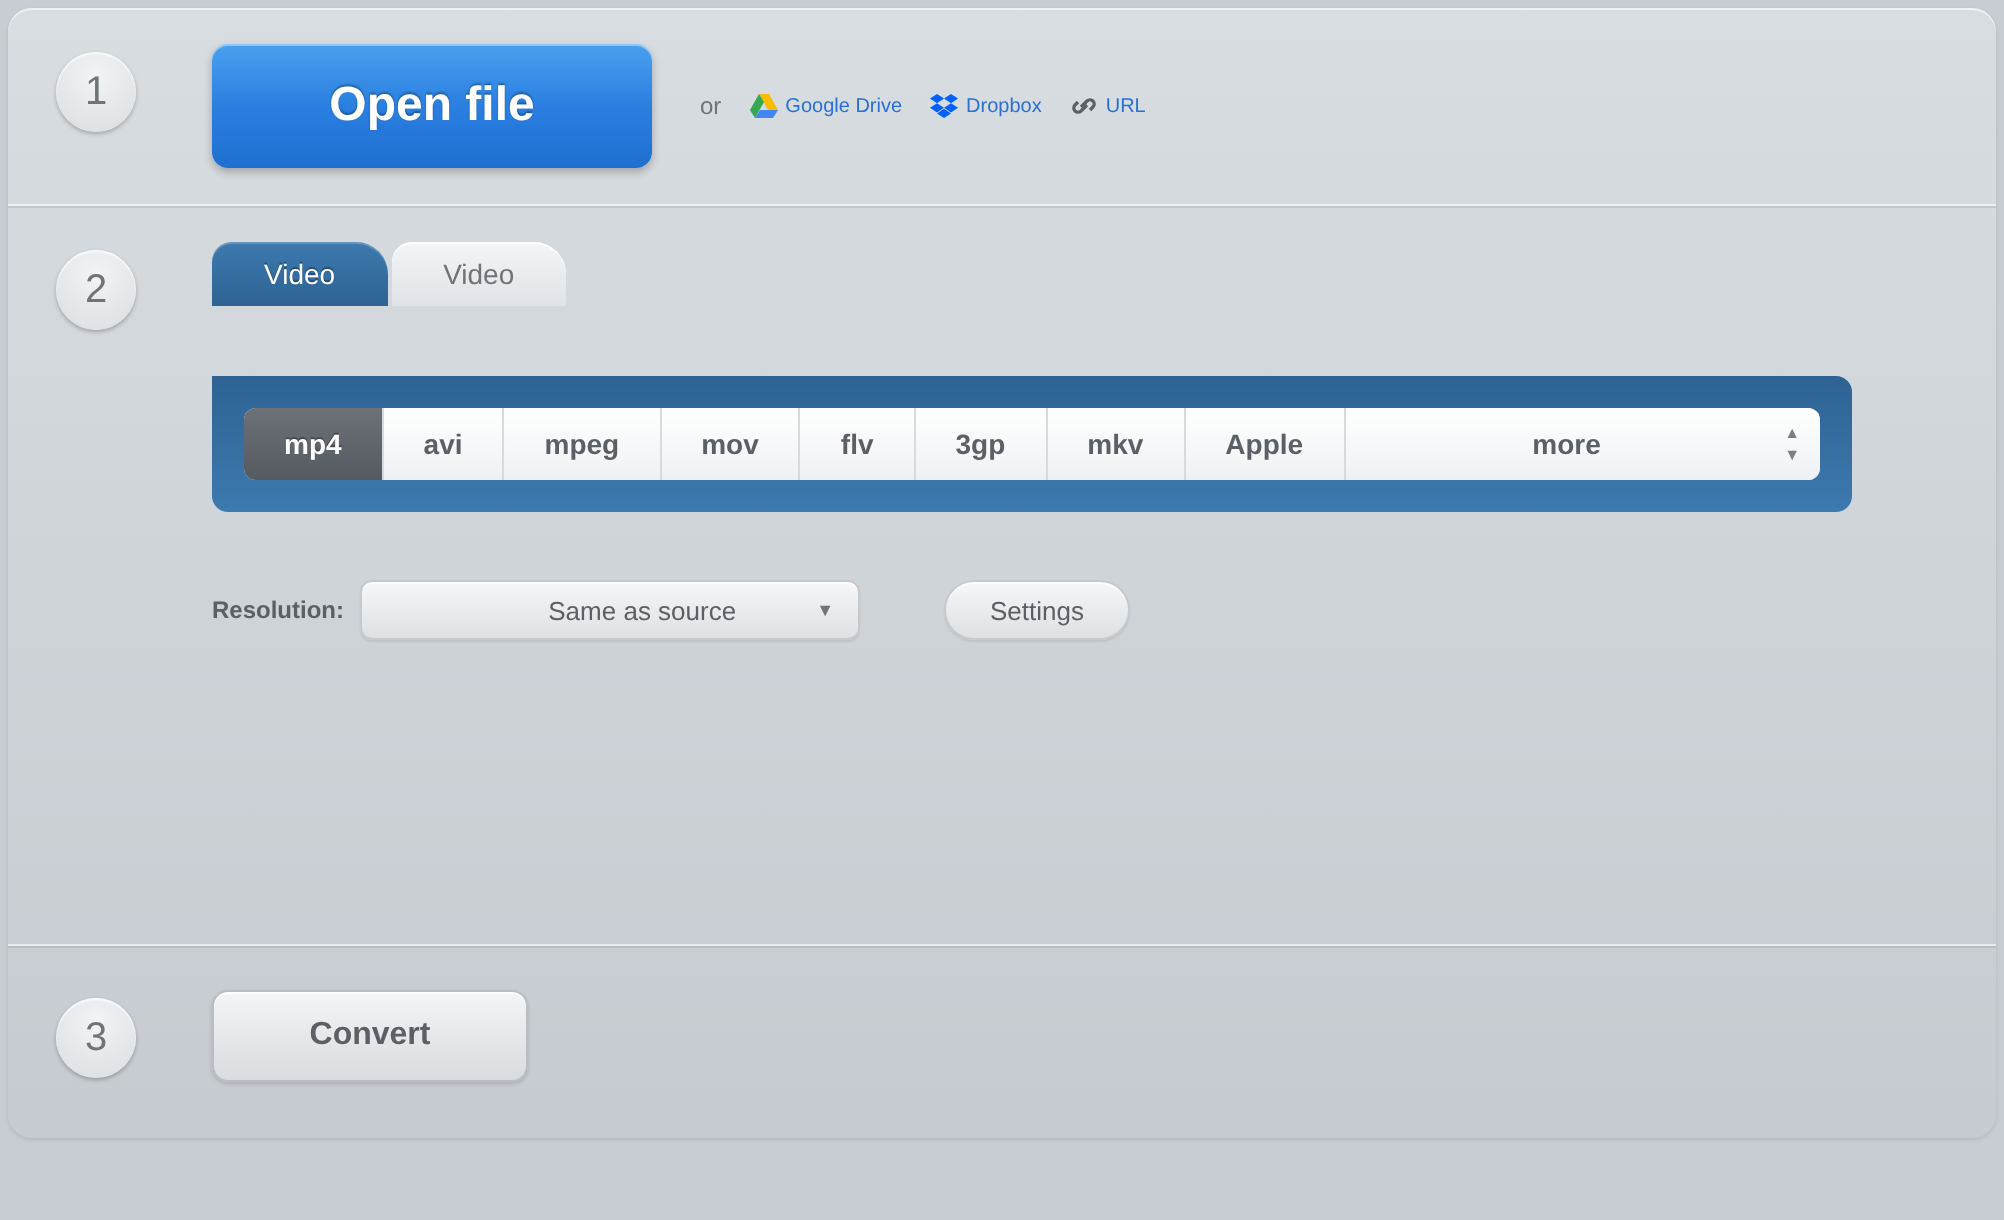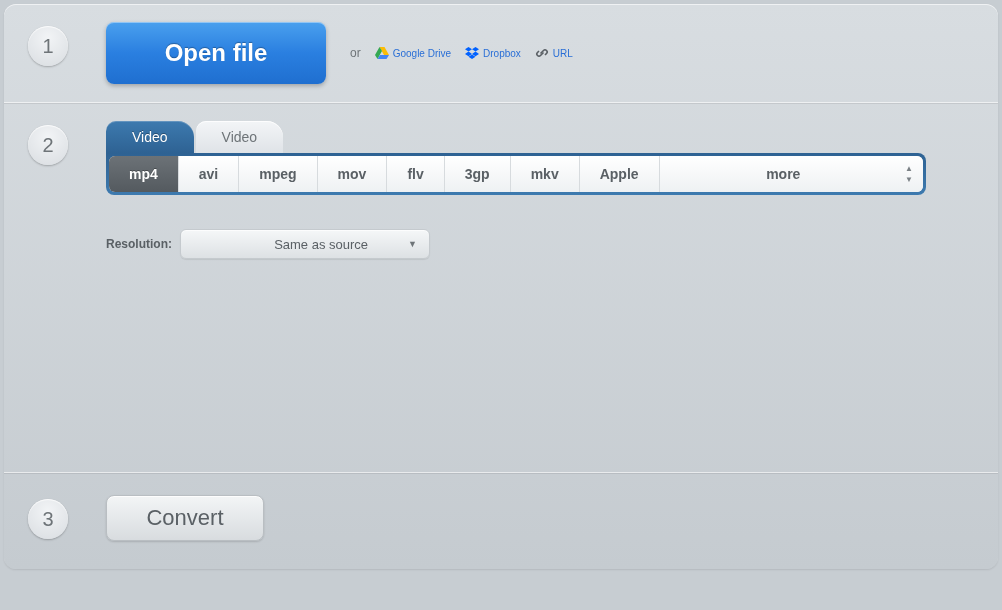--- a/index.html
+++ b/index.html
@@ -72,22 +72,23 @@
     box-shadow: inset 0 1px 0 rgba(255,255,255,0.2);
   }
   .tab-inactive {
     background: linear-gradient(to bottom, #f3f5f7, #dfe3e7);
     color: #6e7478;
     box-shadow: inset 0 1px 0 rgba(255,255,255,0.8);
   }
   .format-bar-wrap {
     background: linear-gradient(to bottom, #2e6293 0%, #3d7aaf 100%);
     border-radius: 0 8px 8px 8px;
-    padding: 3px;
+    padding: 16px;
     width: 820px;
+    margin-top: 35px;
   }
   .format-bar {
     display: flex;
     background: #fdfdfd;
     border-radius: 6px;
     overflow: hidden;
     height: 36px;
     box-shadow: inset 0 1px 2px rgba(0,0,0,0.15);
   }
   .fmt {
@@ -142,21 +143,21 @@
     box-shadow: inset 0 1px 0 rgba(255,255,255,0.7), 0 1px 1px rgba(0,0,0,0.08);
     font-size: 13px; color: #5a6065; font-weight: normal;
     cursor: pointer;
   }
   .convert-btn {
     width: 158px; height: 46px;
     border-radius: 8px;
     border: 1px solid #b9bec2;
     background: linear-gradient(to bottom, #f3f5f6, #d8dcdf);
     box-shadow: inset 0 1px 0 rgba(255,255,255,0.8), 0 1px 2px rgba(0,0,0,0.15);
-    font-size: 22px; font-weight: normal; color: #5a6065;
+    font-size: 16px; font-weight: bold; color: #5a6065;
     cursor: pointer;
   }
   svg { display: block; }
 </style>
 </head>
 <body>
 
 <div class="panel">
 
   <div class="section section-1">
@@ -229,20 +230,21 @@
           </div>
         </div>
       </div>
 
       <div class="options-row">
         <span class="res-label">Resolution:</span>
         <div class="res-select">
           <span>Same as source</span>
           <span class="caret-down">▼</span>
         </div>
+        <button class="settings-btn">Settings</button>
       </div>
 
     </div>
   </div>
 
   <div class="section section-3">
     <div class="step-badge">3</div>
     <button class="convert-btn">Convert</button>
   </div>
 

